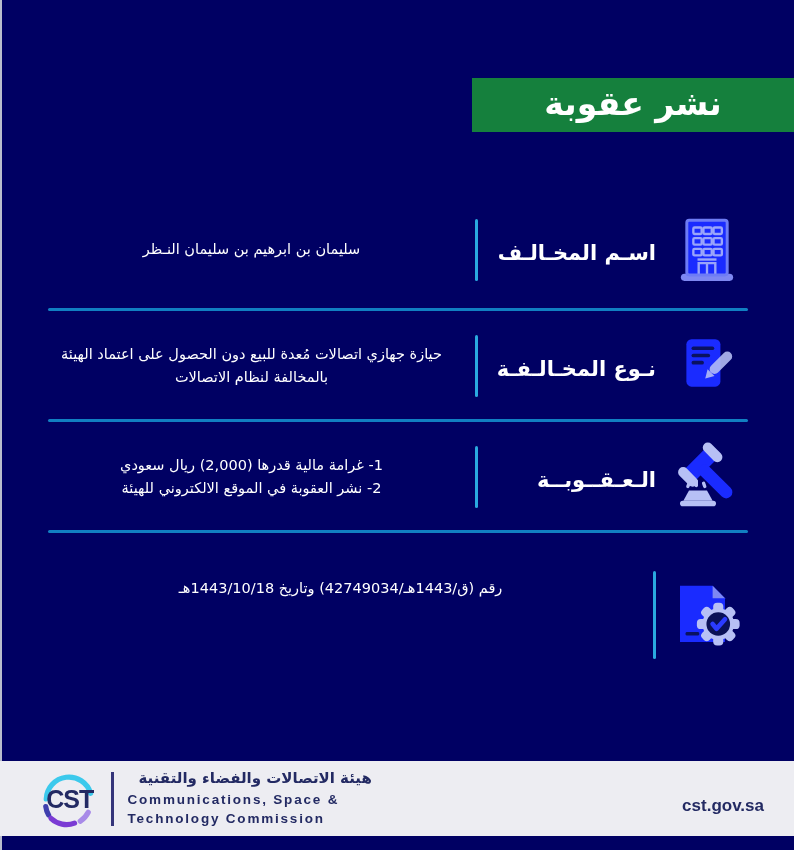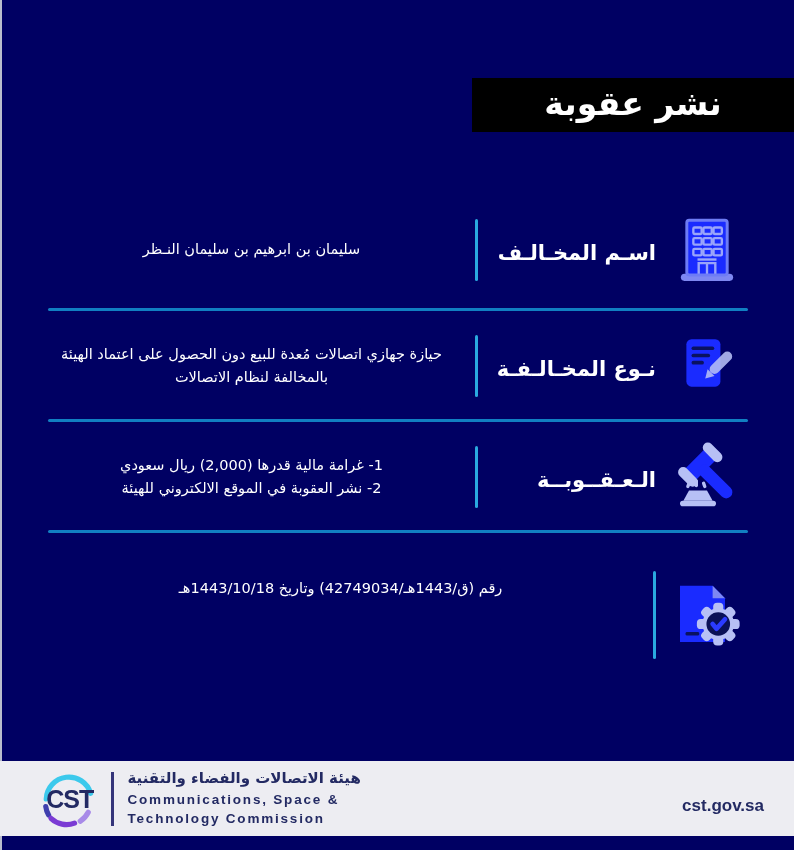--- a/index.html
+++ b/index.html
@@ -5,21 +5,21 @@
   html,body{margin:0;padding:0;}
   body{
     width:794px;height:850px;position:relative;overflow:hidden;
     background:#000063;
     font-family:"DejaVu Sans",sans-serif;
   }
   .edge-strip{position:absolute;left:0;top:0;bottom:0;width:2px;background:#b9bccd;}
   
   .banner{
     position:absolute;top:78px;right:0;width:322px;height:54px;
-    background:#000000;display:flex;align-items:center;justify-content:center;
+    background:#15803d;display:flex;align-items:center;justify-content:center;
   }
   .banner-title{color:#ffffff;font-size:33px;font-weight:600;letter-spacing:0.5px;padding-bottom:4px;}
   
   .row{
     position:absolute;left:0;width:794px;display:flex;align-items:center;
     box-sizing:border-box;padding:0 36px 0 28px;
   }
   .row-1{top:190px;height:120px;}
   .row-2{top:315px;height:102px;}
   .row-3{top:426px;height:102px;}
@@ -47,21 +47,21 @@
   }
   .logo-wrap{position:relative;width:68px;height:68px;margin-left:33px;flex:0 0 auto;}
   .logo-arcs{position:absolute;inset:0;}
   .logo-text{
     position:absolute;left:50%;top:50%;transform:translate(-44%,-50%);
     color:#232a63;font-size:25px;font-weight:bold;letter-spacing:-1px;
     font-family:"Liberation Sans",sans-serif;
   }
   .footer-divider{width:2.5px;height:54px;background:#35357a;margin:0 14px 0 10px;flex:0 0 auto;}
   .footer-textblock{display:flex;flex-direction:column;justify-content:center;}
-  .org-ar{color:#232a63;font-size:15px;font-weight:bold;margin-bottom:4px;}
+  .org-ar{color:#232a63;font-size:15px;font-weight:bold;margin-bottom:4px;margin-left:11px;}
   .org-en{color:#232a63;font-size:13.5px;font-weight:bold;letter-spacing:1.8px;line-height:1.4;
           font-family:"Liberation Sans",sans-serif;}
   .website{position:absolute;right:30px;bottom:20px;color:#232a63;font-size:17px;font-weight:bold;
            font-family:"Liberation Sans",sans-serif;}
 </style>
 </head>
 <body>
 
 <div class="edge-strip"></div>
 

